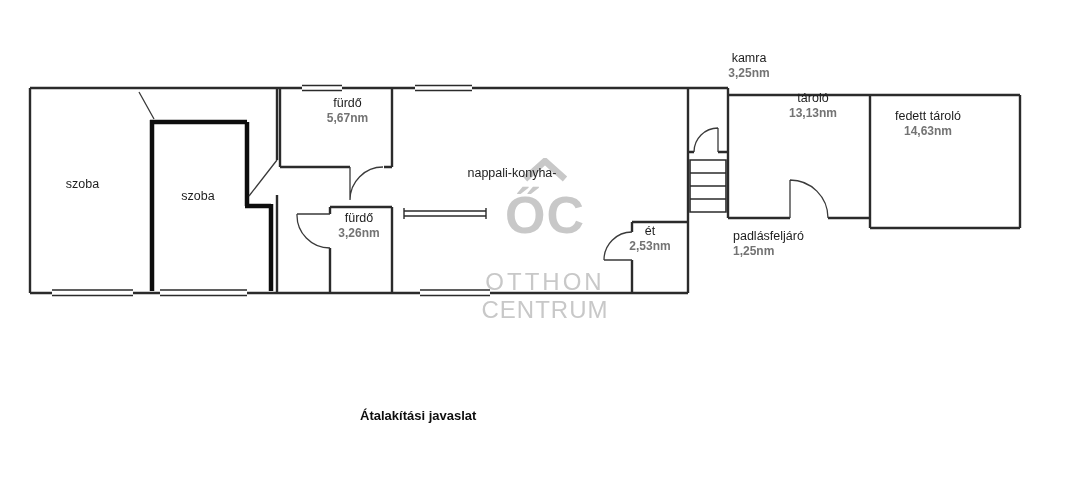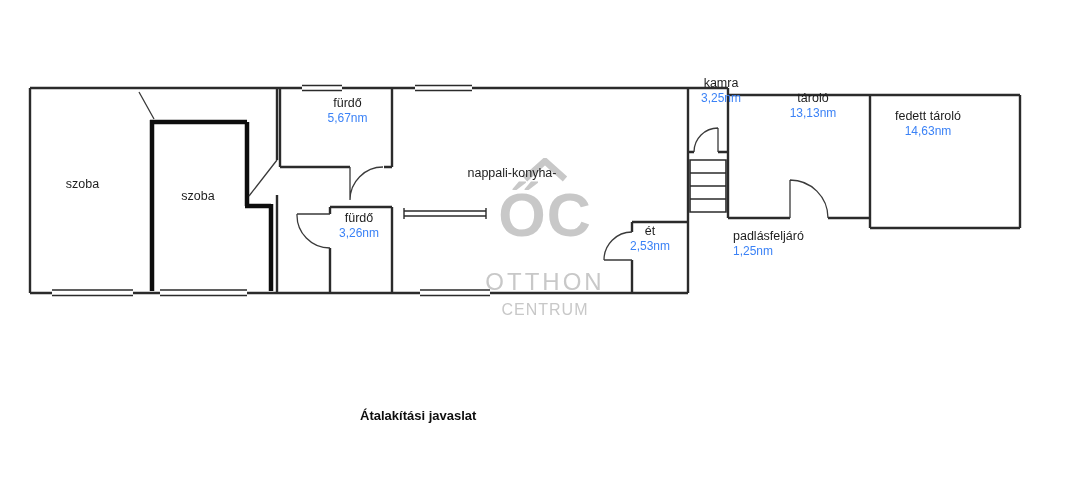--- a/index.html
+++ b/index.html
@@ -7,36 +7,36 @@
     width:1089px;height:500px;background:#ffffff;
     font-family:"Liberation Sans","DejaVu Sans",sans-serif;
     position:relative;overflow:hidden;color:#1c1c1c;
   }
   .stage{position:absolute;left:0;top:0;width:1089px;height:500px;}
   svg.plan{position:absolute;left:0;top:0;}
   .room-label{
     position:absolute;text-align:center;font-size:12.5px;line-height:15px;
     color:#1d1d1d;white-space:nowrap;
   }
-  .room-label .area{font-size:12px;color:#3b82f6;}
+  .room-label .area{font-size:12px;color:#737373;font-weight:bold;}
   .room-label.left-align{text-align:left;}
   .room-label span{display:block;}
   .watermark{
     position:absolute;left:462px;top:158px;width:166px;text-align:center;
     color:#c8c8c8;user-select:none;
   }
   .watermark .roof{display:block;margin:0 auto 2px auto;}
   .watermark .logo{
-    display:block;font-size:61px;font-weight:bold;line-height:62px;letter-spacing:1px;
+    display:block;font-size:52px;font-weight:bold;line-height:62px;letter-spacing:1px;
   }
   .watermark .wm-line1{
     display:block;font-size:24px;letter-spacing:3px;margin-top:24px;line-height:24px;
   }
   .watermark .wm-line2{
-    display:block;font-size:16px;letter-spacing:1px;margin-top:4px;line-height:24px;
+    display:block;font-size:24px;letter-spacing:1px;margin-top:4px;line-height:24px;
   }
   .plan-title{
     position:absolute;left:360px;top:408px;width:260px;
     font-size:13px;font-weight:bold;color:#0e0e0e;
   }
 </style>
 </head>
 <body>
 
 <div class="stage">
@@ -114,21 +114,21 @@
 
   <div class="room-label" style="left:305px;top:96px;width:85px;">
     <span>fürdő</span>
     <span class="area">5,67nm</span>
   </div>
 
   <div class="room-label" style="left:437px;top:131px;width:150px;margin-top:35px;">
     <span>nappali-konyha-</span>
   </div>
 
-  <div class="room-label" style="left:676px;top:51px;width:90px;margin-top:25px;">
+  <div class="room-label" style="left:704px;top:51px;width:90px;">
     <span>kamra</span>
     <span class="area">3,25nm</span>
   </div>
 
   <div class="room-label" style="left:768px;top:91px;width:90px;">
     <span>tároló</span>
     <span class="area">13,13nm</span>
   </div>
 
   <div class="room-label" style="left:872px;top:109px;width:112px;">

